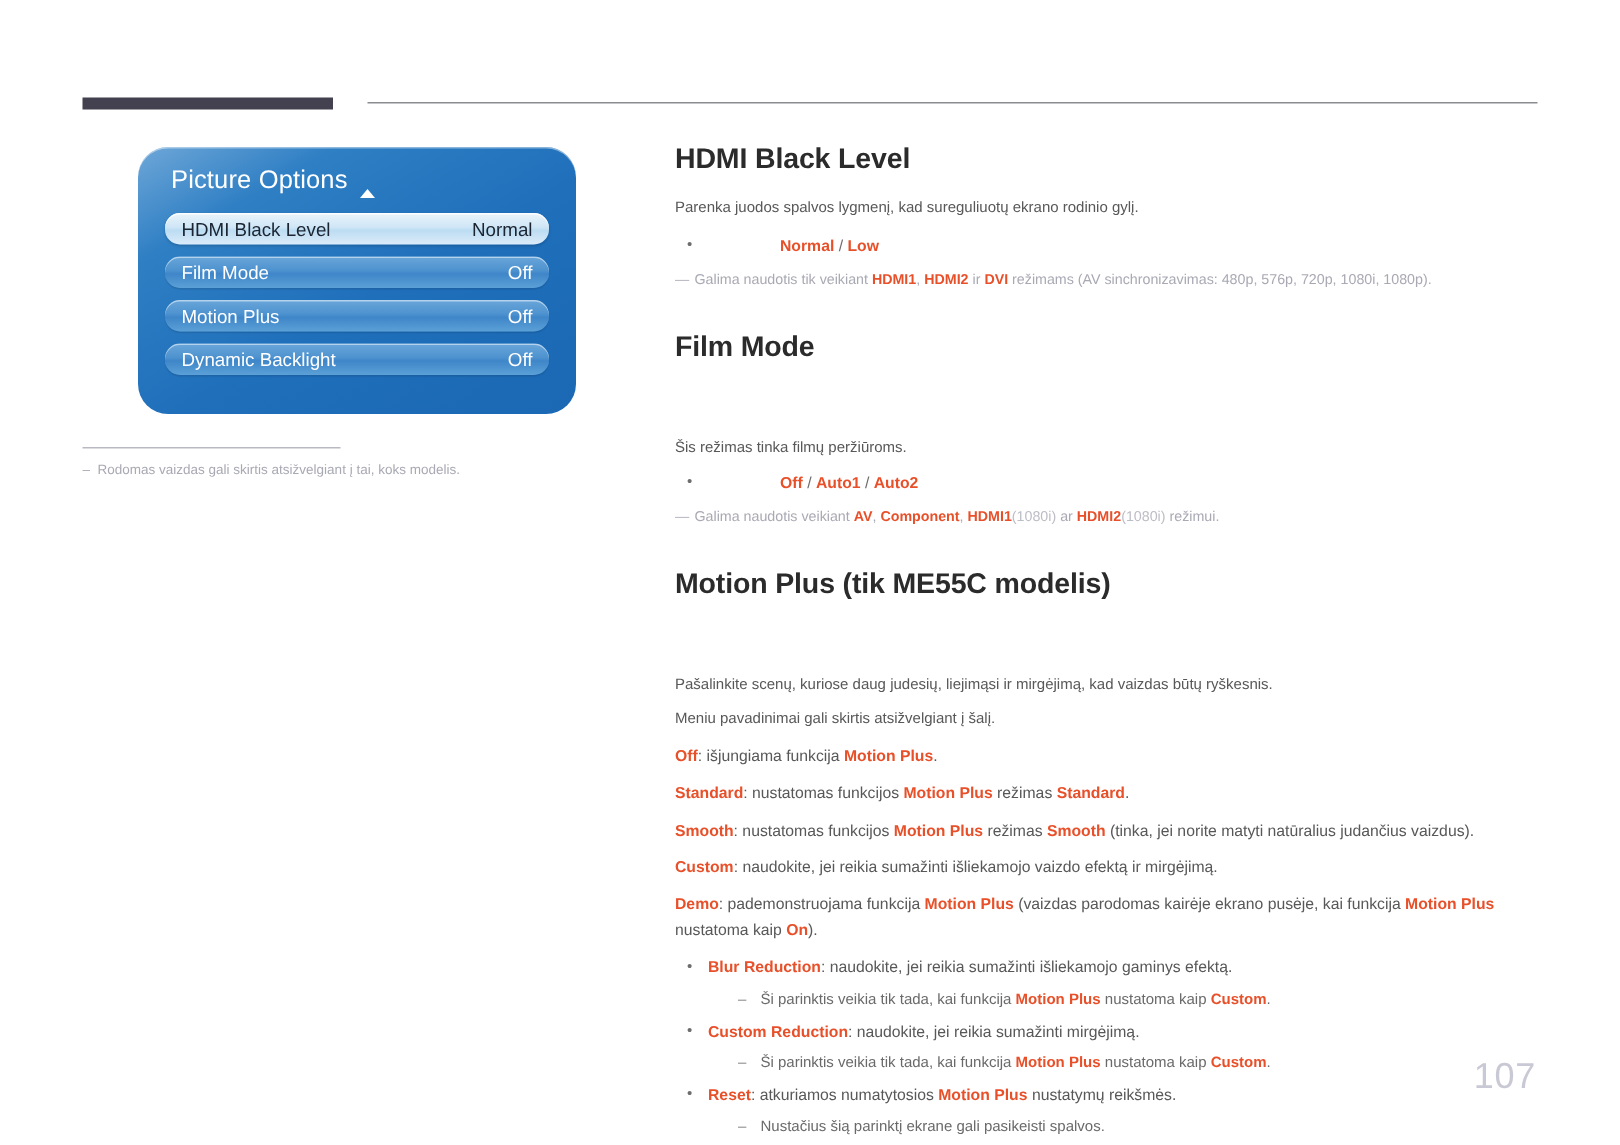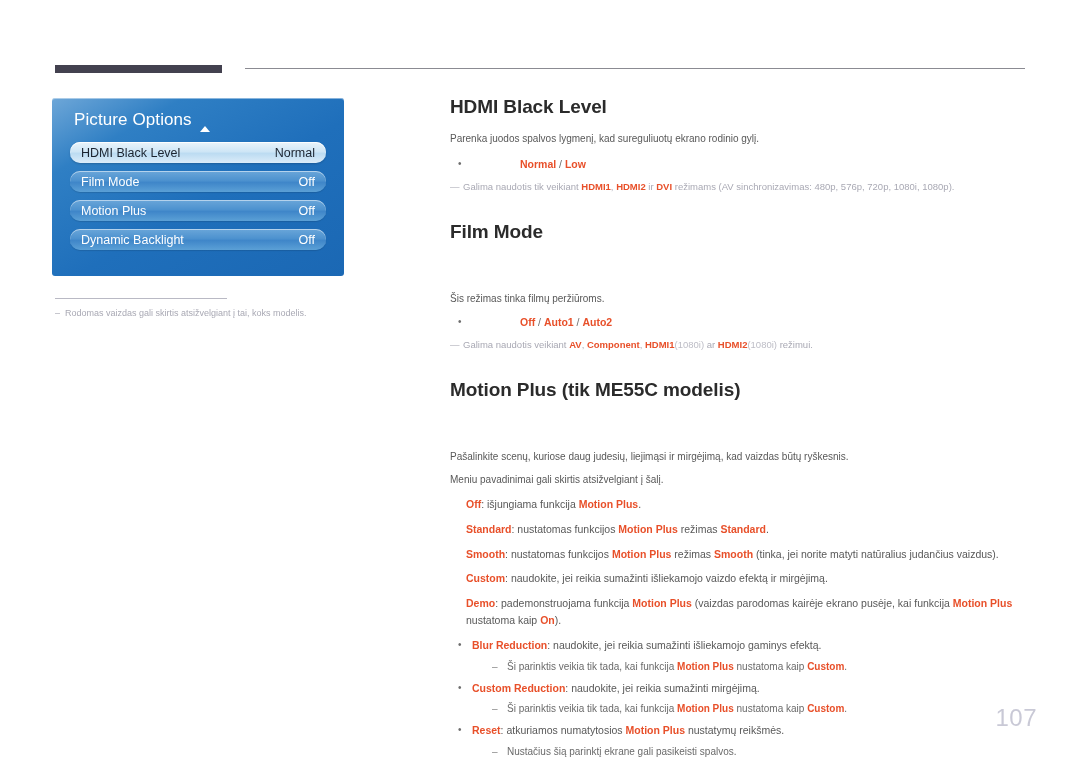--- a/index.html
+++ b/index.html
@@ -38,25 +38,26 @@
   #left-col {
     position: absolute;
     left: 52px; top: 98px;
     width: 330px;
   }
 
   .osd-panel {
     position: relative;
     width: 292px;
     height: 178px;
-    border-radius: 3px;
+    border-radius: 20px;
     background: linear-gradient(150deg, #6ea7d8 0%, #2f7fc4 22%, #1f6fbb 55%, #1b68b4 100%);
     box-shadow: inset 0 1px 0 rgba(255,255,255,0.45);
     padding: 0;
     box-sizing: border-box;
+    margin-left: 40px;
   }
 
   .osd-title {
     position: absolute;
     left: 22px; top: 12px;
     font-size: 17px;
     color: #ffffff;
     letter-spacing: 0.1px;
   }
   .osd-scroll-arrow {
@@ -183,21 +184,21 @@
   .note-line .ntext .hl {
     color: #e8502a;
     font-weight: bold;
   }
   .note-line .ntext .dim { color: #bdbdc6; }
 
   .desc-line {
     font-size: 10.5px;
     line-height: 1.6;
     color: #585858;
-    margin: 0 0 8px 16px;
+    margin: 0 0 8px 0;
   }
   .desc-line .term {
     color: #e8502a;
     font-weight: bold;
   }
   .desc-line .hl {
     color: #e8502a;
     font-weight: bold;
   }
 
@@ -230,21 +231,21 @@
   .subbul .dash {
     flex: 0 0 15px;
     color: #8a8a8a;
   }
   .subbul .stext { flex: 1; }
   .subbul .stext .hl { color: #e8502a; font-weight: bold; }
 
   
   #page-number {
     position: absolute;
-    right: 43px;
+    right: 56px;
     top: 704px;
     font-size: 24px;
     color: #c9c9d6;
     letter-spacing: 0.5px;
   }
 </style>
 </head>
 <body>
 
 <div id="header-rules">

